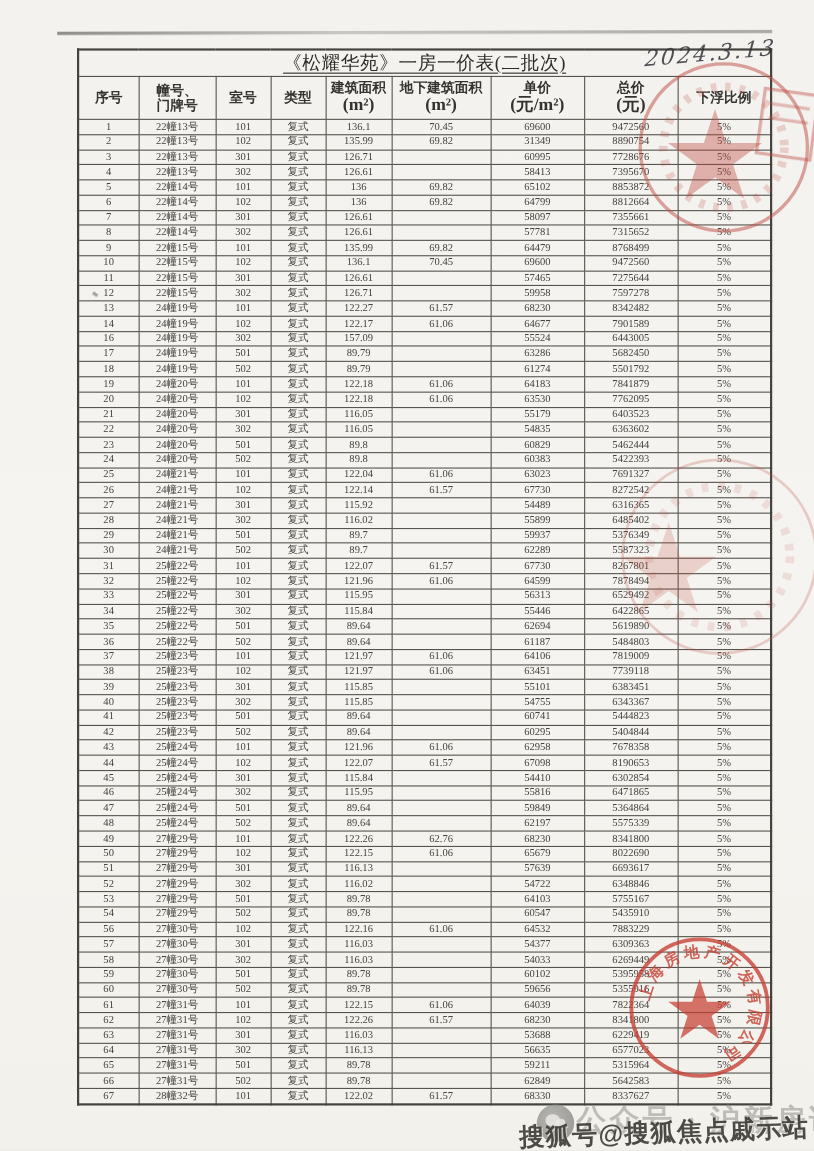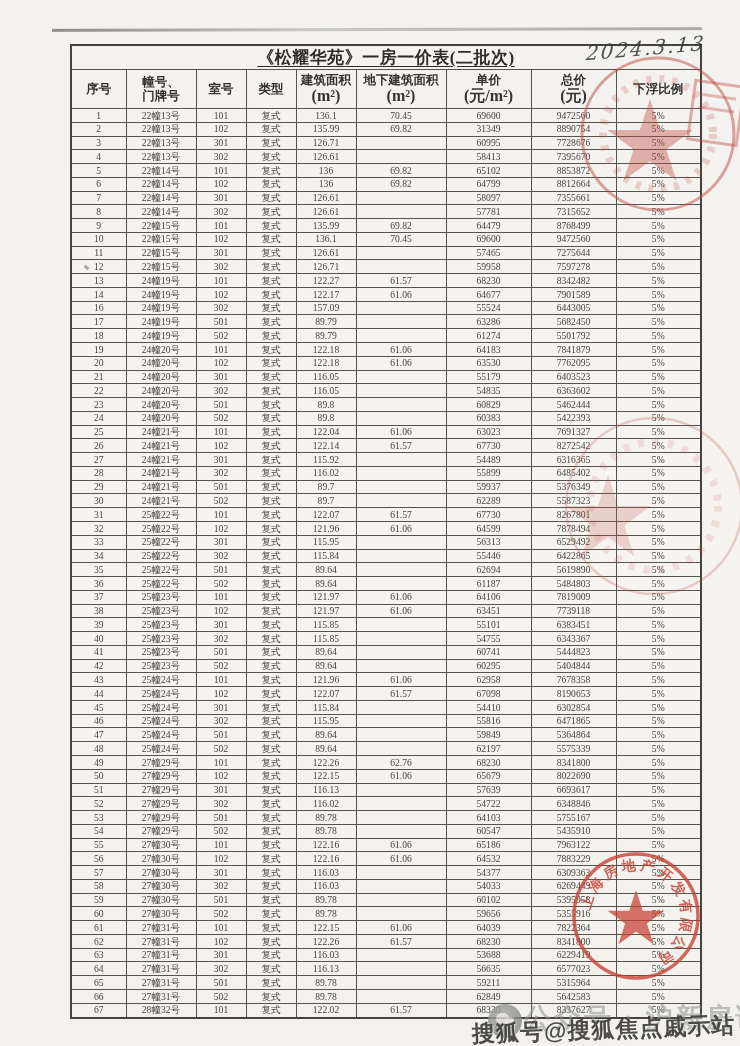--- a/index.html
+++ b/index.html
@@ -10,21 +10,21 @@
   .scan-smudge{position:absolute;left:52px;top:28px;width:650px;height:3px;
         background:linear-gradient(90deg,rgba(90,88,84,.65),rgba(120,118,112,.35) 40%,rgba(100,98,94,.5));
         filter:blur(.7px);transform:rotate(-.15deg);}
   .scan-dot{position:absolute;left:84px;top:266px;width:5px;height:3px;background:rgba(90,88,84,.5);
         transform:rotate(35deg);filter:blur(.5px);}
   
   .table-wrap{position:absolute;left:70px;top:44px;z-index:1;}
   table{border-collapse:collapse;table-layout:fixed;width:630px;border:2px solid #45433d;}
   th,td{border:1px solid #56544c;overflow:hidden;}
   .title-row th{height:23px;padding:0;text-align:center;}
-  .title-text{font-family:"Liberation Serif","DejaVu Serif",serif;font-weight:bold;font-size:17px;
+  .title-text{font-family:"Liberation Serif","DejaVu Serif",serif;font-weight:normal;font-size:17px;
         color:#2f2d29;text-decoration:underline;text-underline-offset:3px;letter-spacing:.5px;}
   .header-row th{height:38px;padding:0;text-align:center;font-weight:600;font-size:12.5px;
         color:#35332f;font-family:"Liberation Serif","DejaVu Serif",serif;}
   .h-label{white-space:pre-line;line-height:1.15;}
   .h-unit{font-size:16px;line-height:1.1;font-weight:600;}
   tbody td{height:12.78px;padding:0;text-align:center;font-size:9.6px;line-height:1;
         color:#46443f;font-family:"Liberation Serif","DejaVu Serif",serif;}
   
   .handwritten-date{position:absolute;left:586px;top:36px;z-index:4;
         font-family:"DejaVu Serif",serif;font-style:italic;font-size:20px;letter-spacing:2px;
@@ -690,31 +690,20 @@
             <td>27幢29号</td>
             <td>502</td>
             <td>复式</td>
             <td>89.78</td>
             <td></td>
             <td>60547</td>
             <td>5435910</td>
             <td>5%</td>
           </tr>
           <tr>
-            <td>55</td>
-            <td>27幢30号</td>
-            <td>101</td>
-            <td>复式</td>
-            <td>122.16</td>
-            <td>61.06</td>
-            <td>65186</td>
-            <td>7963122</td>
-            <td>5%</td>
-          </tr>
-          <tr>
             <td>56</td>
             <td>27幢30号</td>
             <td>102</td>
             <td>复式</td>
             <td>122.16</td>
             <td>61.06</td>
             <td>64532</td>
             <td>7883229</td>
             <td>5%</td>
           </tr>

